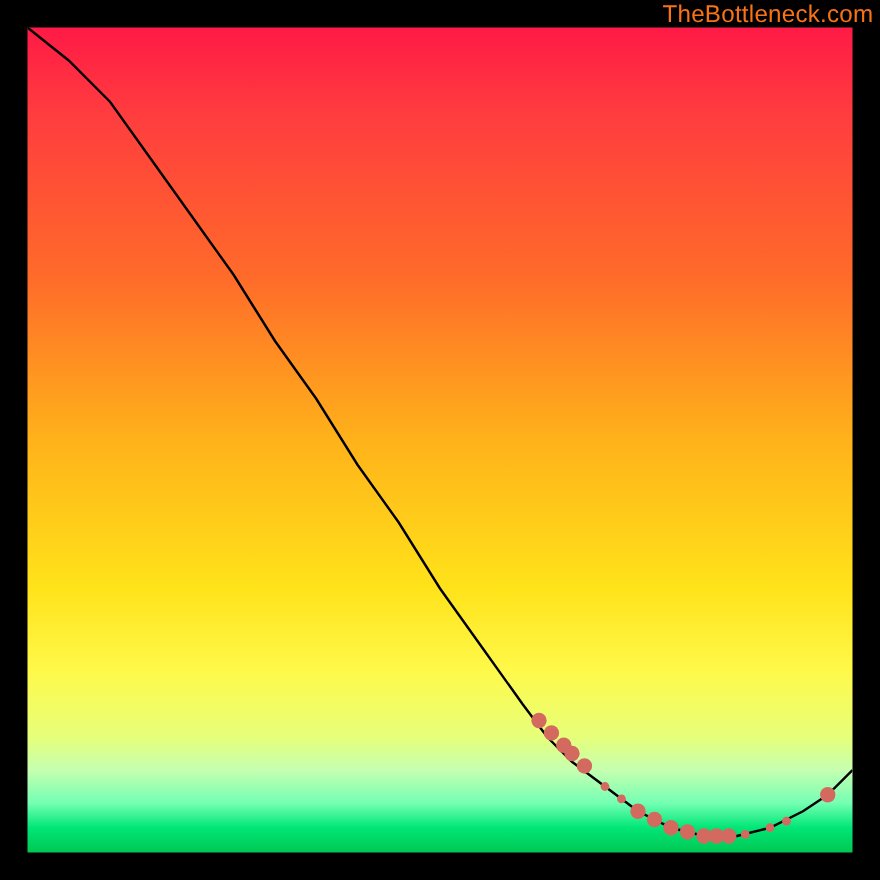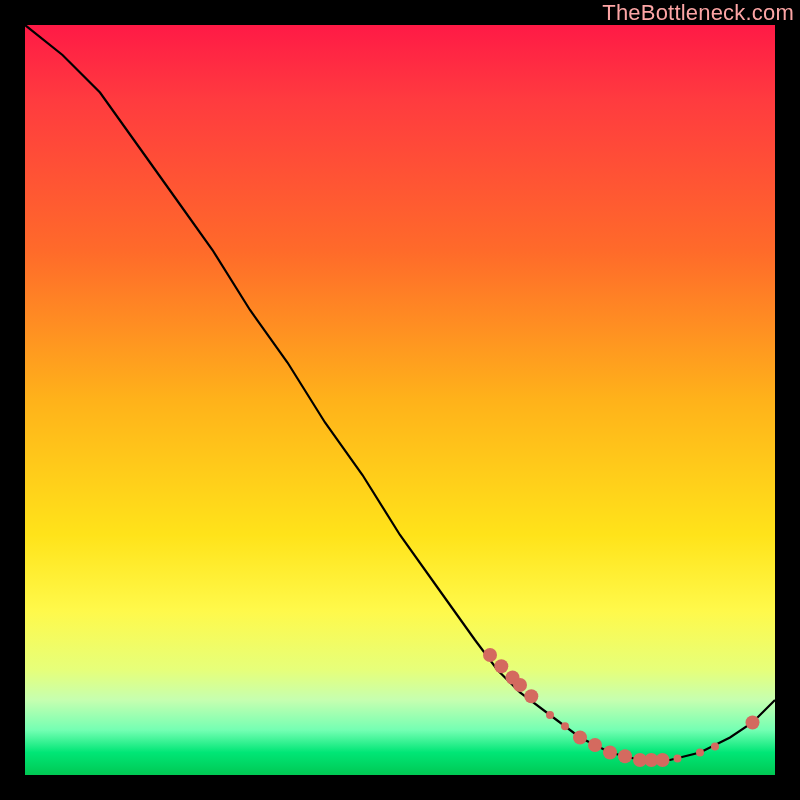--- a/index.html
+++ b/index.html
@@ -36,21 +36,21 @@
       #c6ffb0 90%,
       #74ffb3 94%,
       #00e676 97%,
       #00c853 100%
     );
   }
   .watermark {
     position: absolute;
     top: 0px;
     right: 6px;
-    color: #fca5a5;
+    color: #f97316;
     font-size: 22px;
     font-family: Arial, sans-serif;
     letter-spacing: 0.2px;
   }
   svg.overlay {
     position: absolute;
     left: 0;
     top: 0;
     width: 750px;
     height: 750px;

